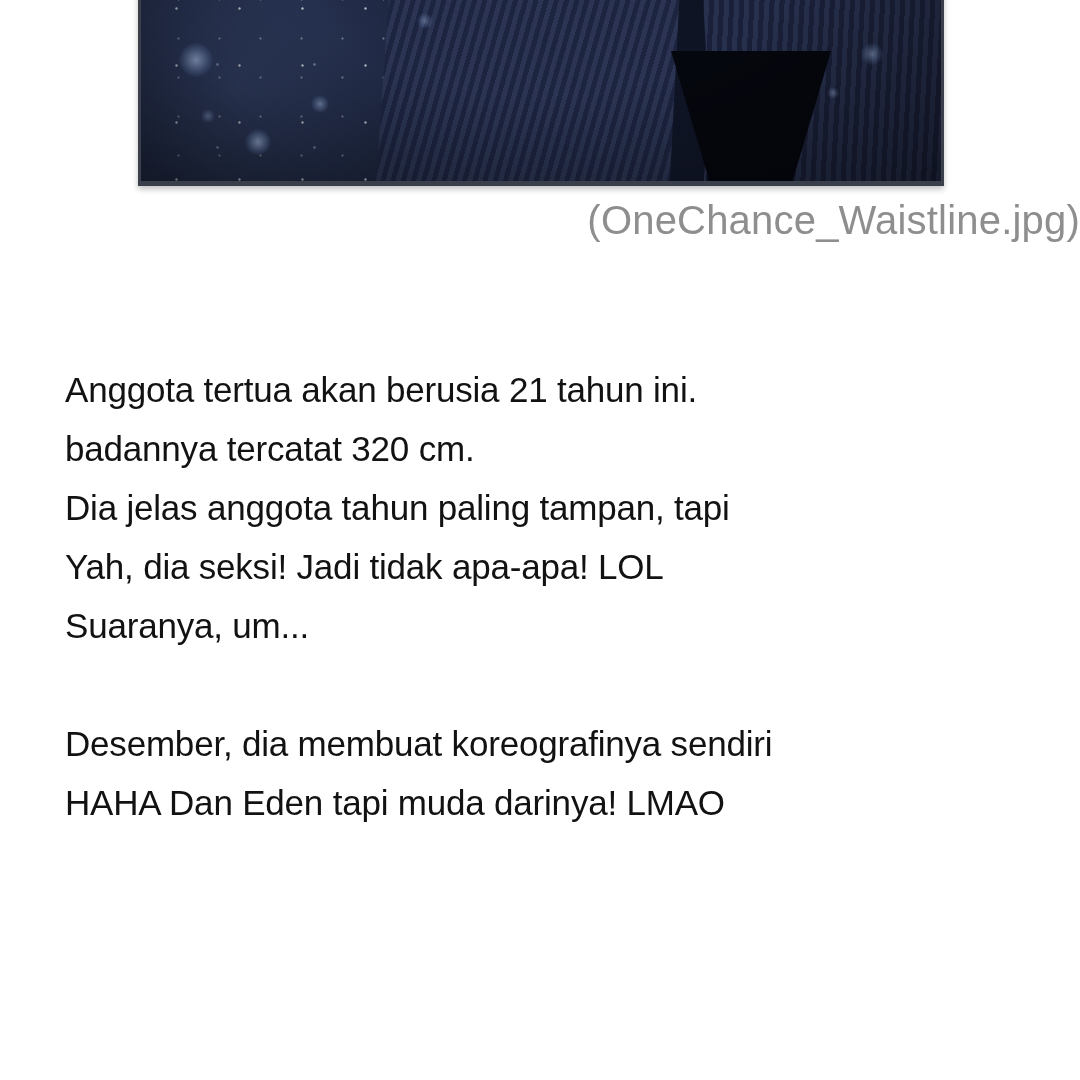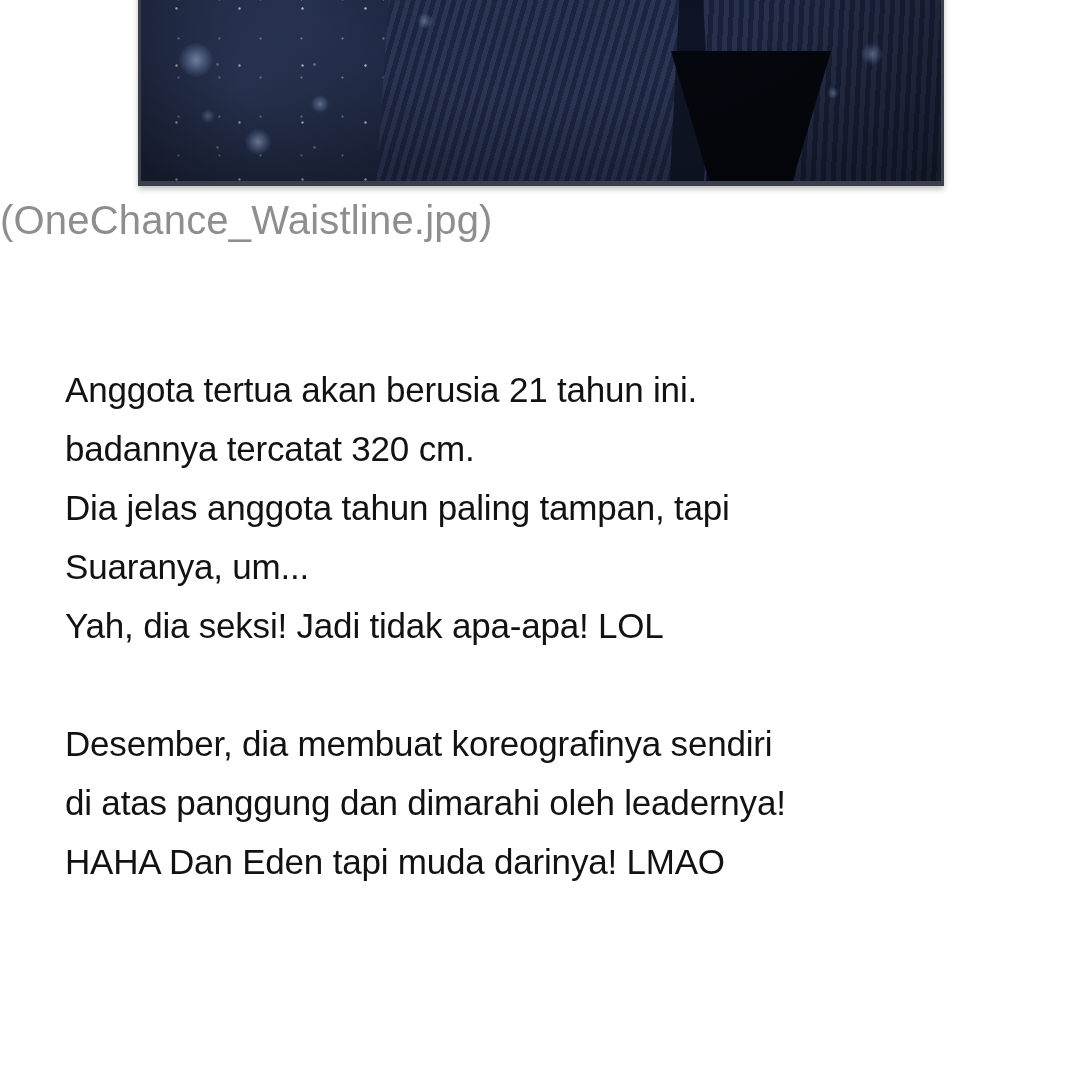--- a/index.html
+++ b/index.html
@@ -115,21 +115,21 @@
     inset: 0;
     background: radial-gradient(ellipse at 50% 45%, rgba(0,0,0,0) 45%, rgba(0,0,0,0.45) 100%);
   }
 
   
   .caption {
     position: absolute;
     left: 0;
     top: 198px;
     width: 1080px;
-    text-align: left;
+    text-align: right;
     font-size: 40px;
     color: #8e8e8e;
     letter-spacing: 0.2px;
     white-space: nowrap;
   }
 
   
   .body-text {
     position: absolute;
     left: 65px;
@@ -174,25 +174,24 @@
   </div>
 
   <div class="caption">(OneChance_Waistline.jpg)</div>
 
   <div class="body-text">
 
     <div class="para">
       <div class="line">Anggota tertua akan berusia 21 tahun ini.</div>
       <div class="line">badannya tercatat 320 cm.</div>
       <div class="line">Dia jelas anggota tahun paling tampan, tapi</div>
+      <div class="line">Yah, dia seksi! Jadi tidak apa-apa! LOL</div>
       <div class="line">Suaranya, um...</div>
-      <div class="line">Yah, dia seksi! Jadi tidak apa-apa! LOL</div>
     </div>
 
     <div class="para">
       <div class="line">Desember, dia membuat koreografinya sendiri</div>
-      <div class="line">di atas panggung dan dimarahi oleh leadernya!</div>
       <div class="line">HAHA Dan Eden tapi muda darinya! LMAO</div>
     </div>
 
   </div>
 
 </div>
 
 </body></html>

